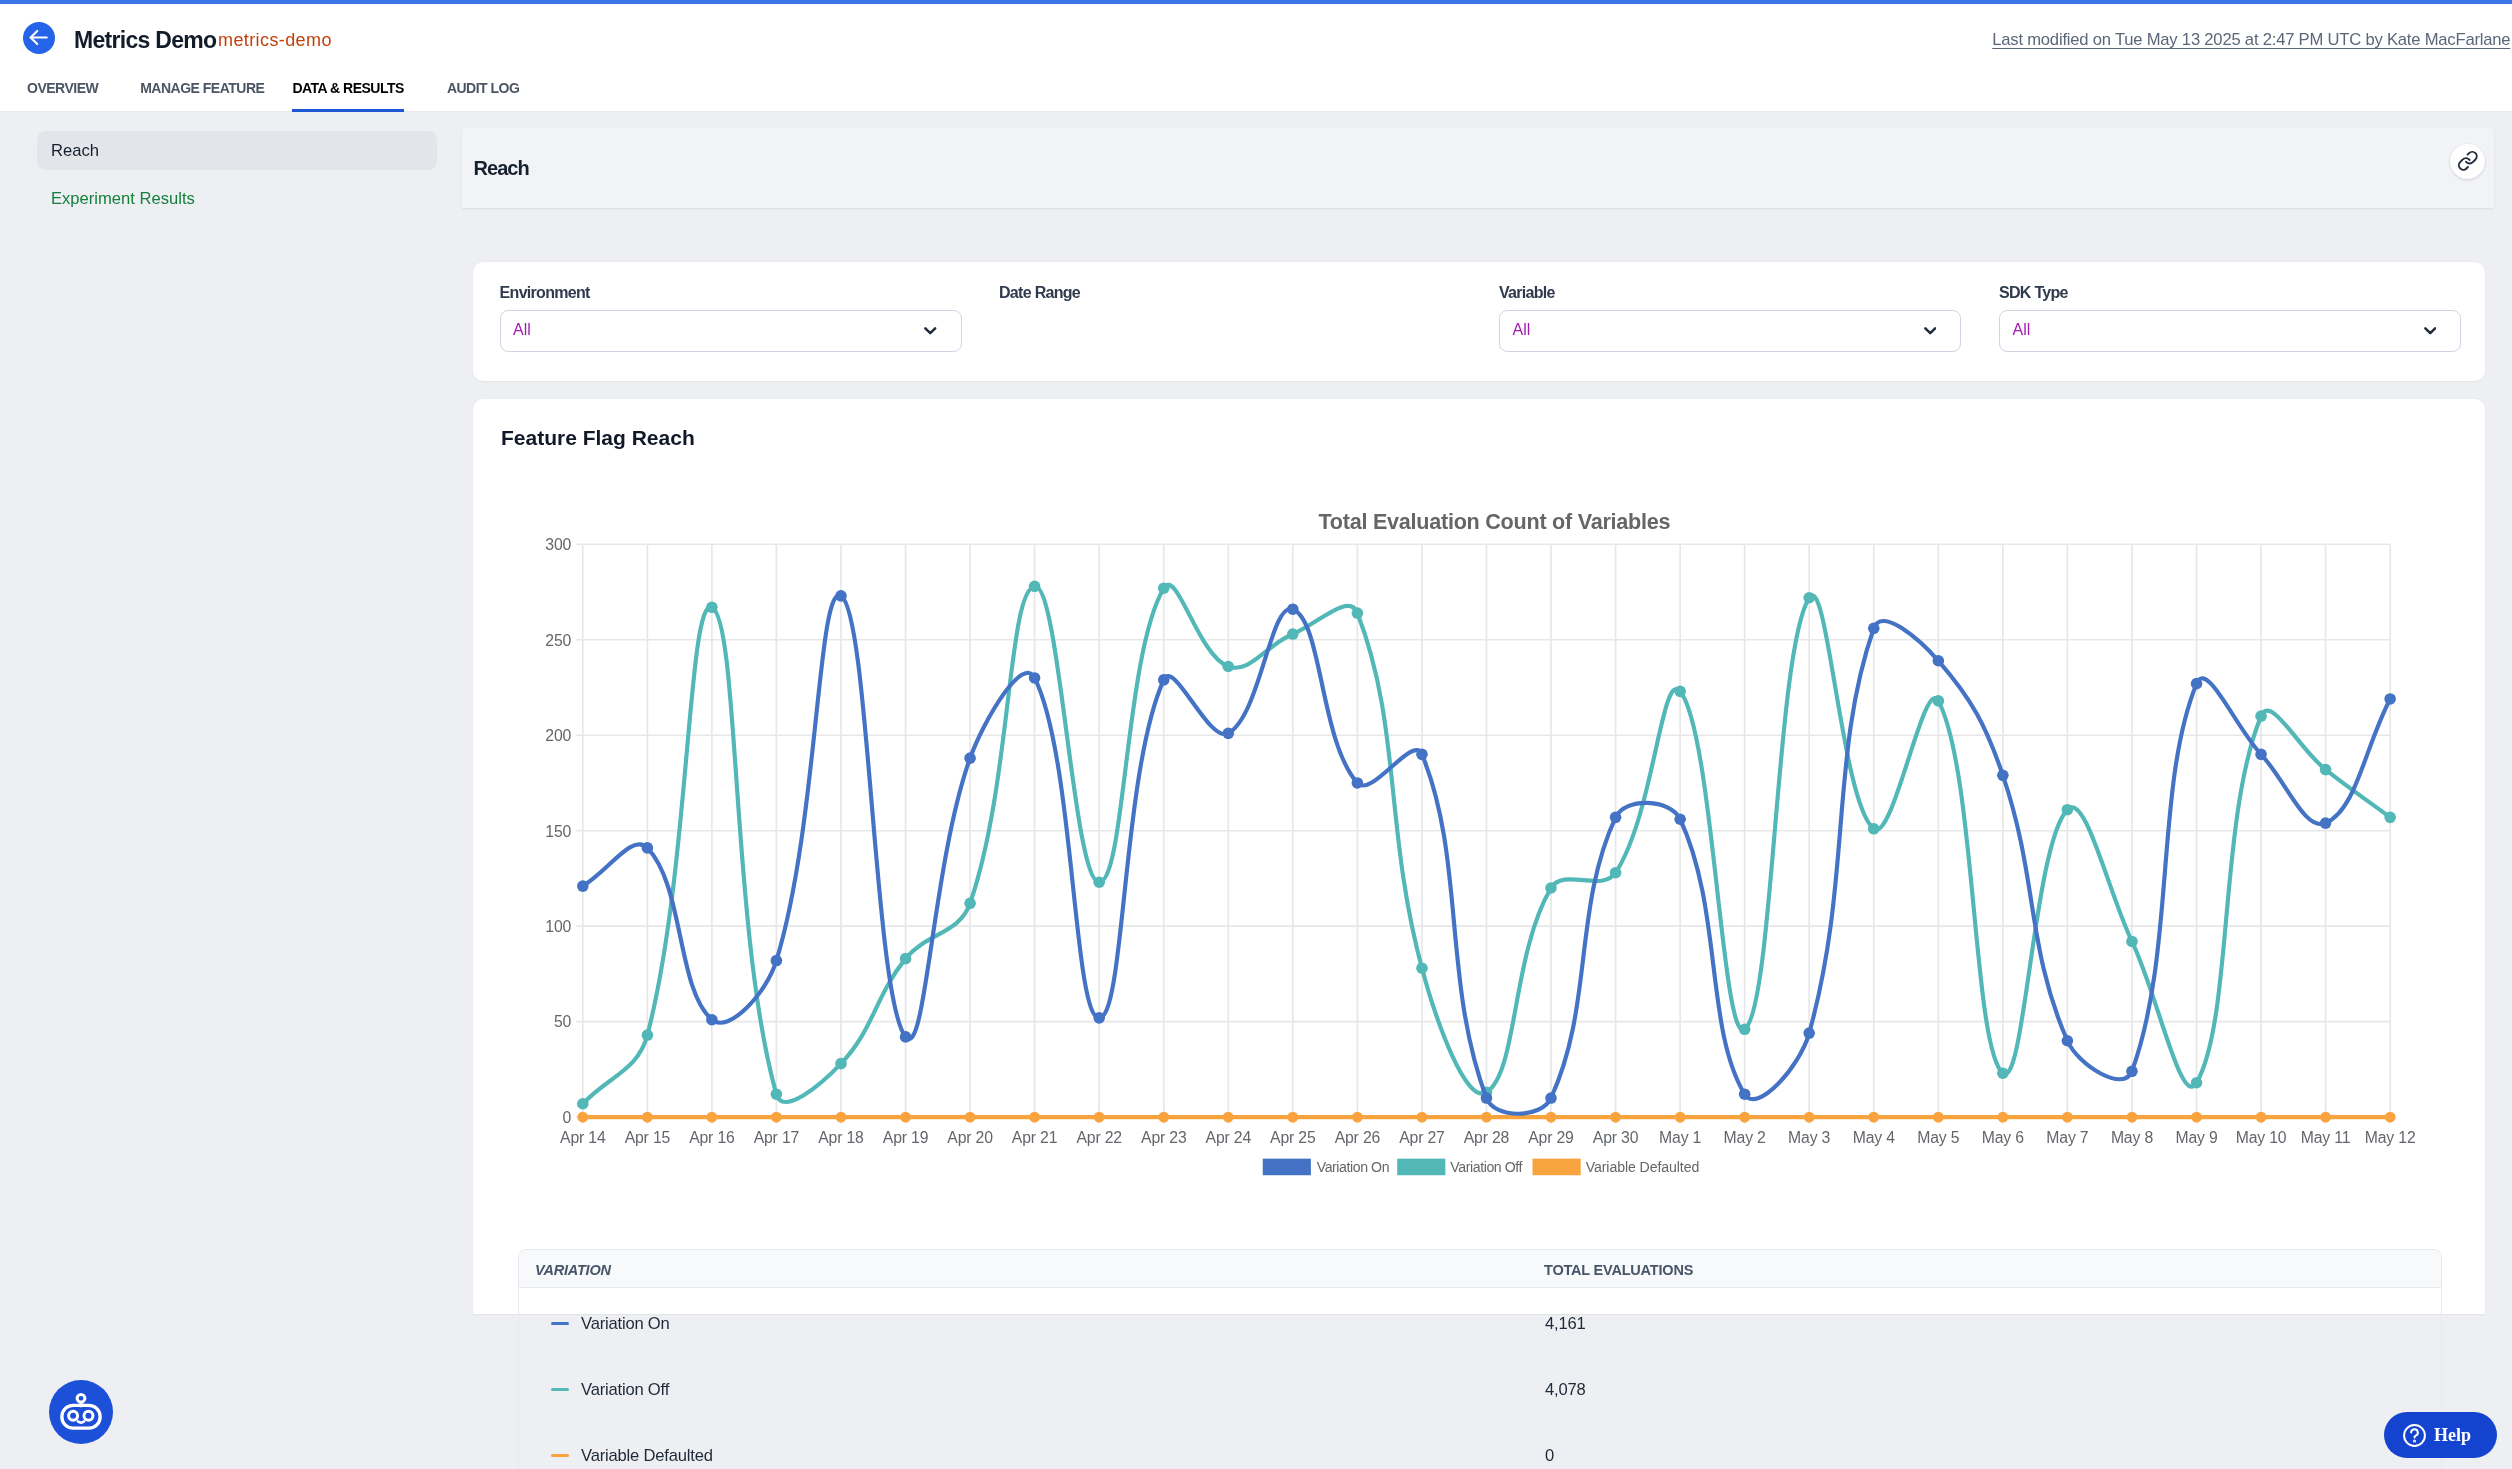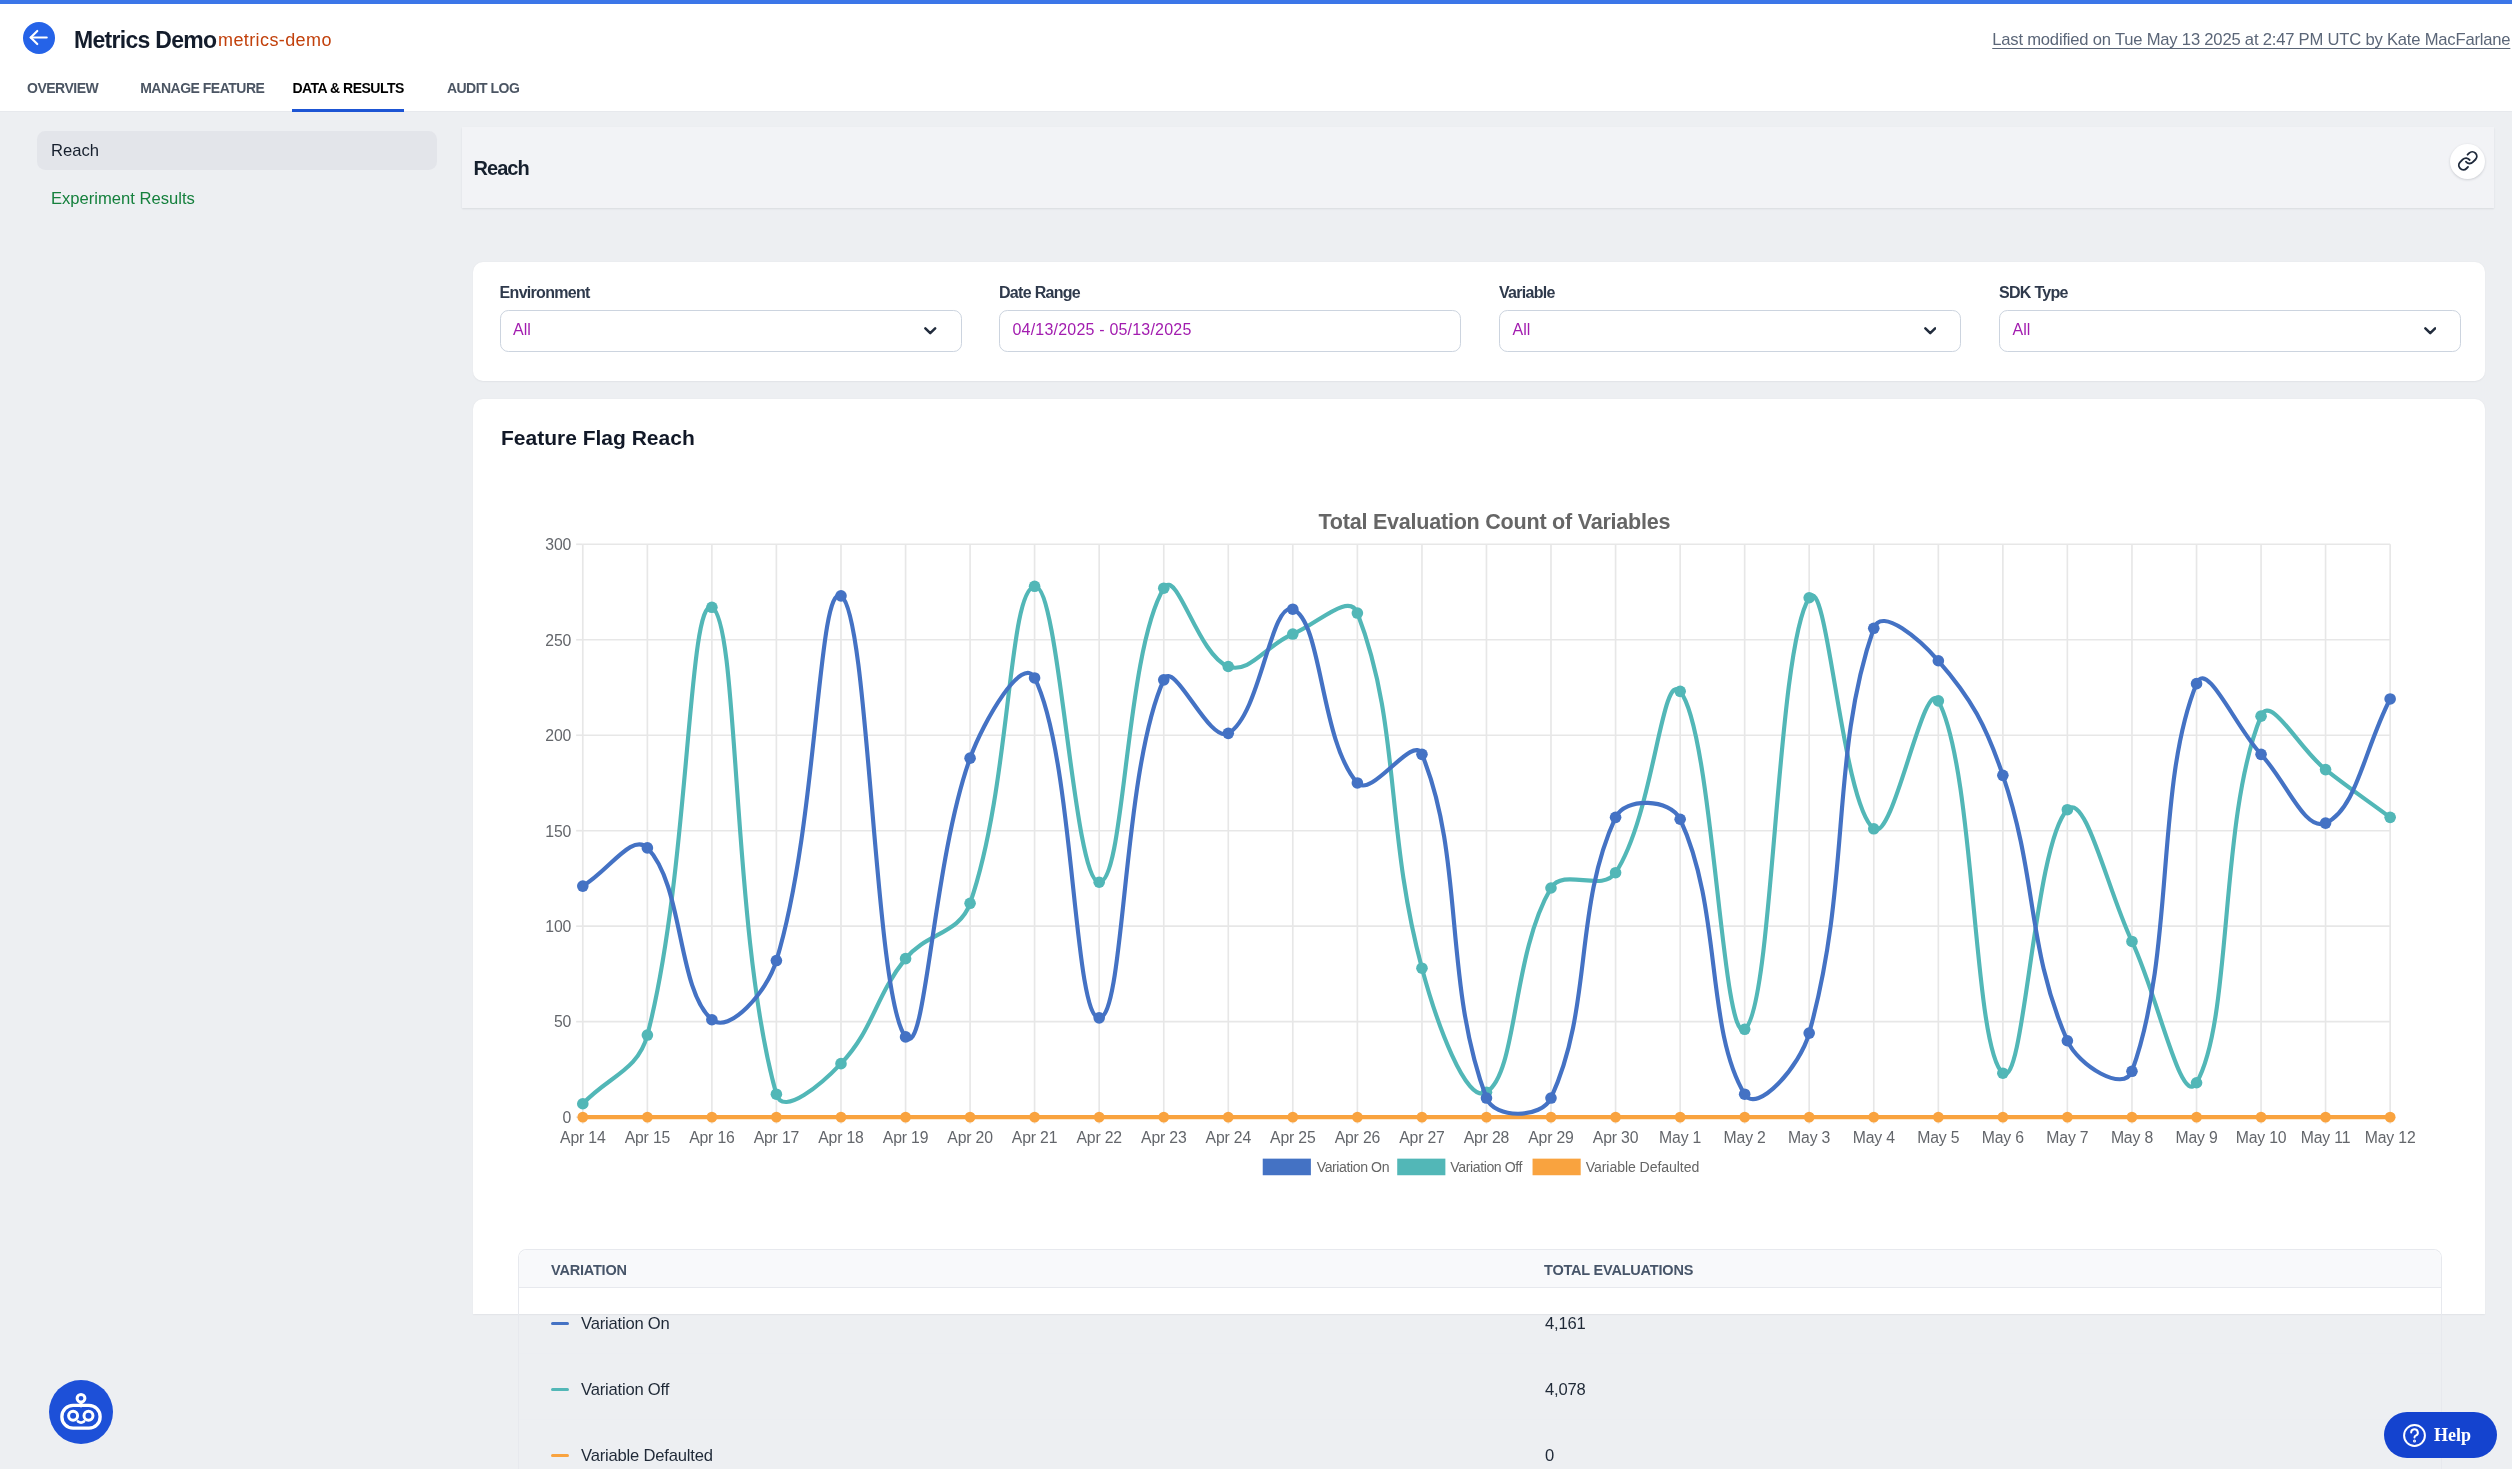--- a/index.html
+++ b/index.html
@@ -33,21 +33,21 @@
 .cardtitle { position:absolute; left:28px; top:27px; font-size:21px; font-weight:bold; color:#111827; }
 .chart { position:absolute; left:0; top:0; }
 .vtable { position:absolute; left:45px; top:850px; width:1924px; border:1.7px solid #e7e9ee; border-radius:8.3px 8.3px 0 0; border-bottom:none; }
 .vhead { height:38px; background:#f8f9fb; border-bottom:1.7px solid #e7e9ee; border-radius:8.3px 8.3px 0 0; position:relative; }
 .vhead div { position:absolute; top:11.6px; font-size:14.5px; font-weight:bold; letter-spacing:-0.2px; color:#475569; }
 .vrow { height:66px; border-bottom:1.7px solid #eceef2; position:relative; }
 .vrow:last-child { border-bottom:none; }
 .vrow .dash { position:absolute; left:32px; top:34px; width:18px; height:3.3px; border-radius:1.7px; }
 .vrow .nm { position:absolute; left:62px; top:26px; font-size:16.6px; letter-spacing:-0.2px; color:#1f2937; }
 .vrow .val { position:absolute; left:1026px; top:26px; font-size:16.6px; letter-spacing:-0.2px; color:#1f2937; }
-.c1 { left:32px; }
+.c1 { left:16px;font-style:italic; }
 .c2 { left:1025px; }
 .robot { position:absolute; left:49px; top:1380px; width:64px; height:64px; border-radius:50%; background:#1d50d8; }
 .helpbtn { position:absolute; left:2384px; top:1412px; width:113px; height:46px; border-radius:23px; background:#1443cf; color:#fff;font-family:Liberation Serif, serif; }
 .helpbtn .htxt { position:absolute; left:50px; top:13.3px; font-size:18px; font-weight:bold; }
 </style>
 </head>
 <body>
 <div class="topbar"></div>
 <div class="header">
   <div class="back">
@@ -76,21 +76,20 @@
 </div>
 <div class="card filters">
   <div class="fcol" style="left:26.6px">
       <div class="flabel">Environment</div>
       <div class="fbox">All<svg class="chev" width="12.5" height="8.3" viewBox="0 0 15 10" fill="none" stroke="#222c3d" stroke-width="3" stroke-linecap="round" stroke-linejoin="round">
           <path d="M1.6 1.6L7.5 7.5L13.4 1.6"></path>
         </svg></div>
     </div>
   <div class="fcol" style="left:526px">
       <div class="flabel">Date Range</div>
-      <div class="fbox"><span class="datetext">04/13/2025 - 05/13/2025</span></div>
     </div>
   <div class="fcol" style="left:1026px">
       <div class="flabel">Variable</div>
       <div class="fbox">All<svg class="chev" width="12.5" height="8.3" viewBox="0 0 15 10" fill="none" stroke="#222c3d" stroke-width="3" stroke-linecap="round" stroke-linejoin="round">
           <path d="M1.6 1.6L7.5 7.5L13.4 1.6"></path>
         </svg></div>
     </div>
   <div class="fcol" style="left:1526px">
       <div class="flabel">SDK Type</div>
       <div class="fbox">All<svg class="chev" width="12.5" height="8.3" viewBox="0 0 15 10" fill="none" stroke="#222c3d" stroke-width="3" stroke-linecap="round" stroke-linejoin="round">

